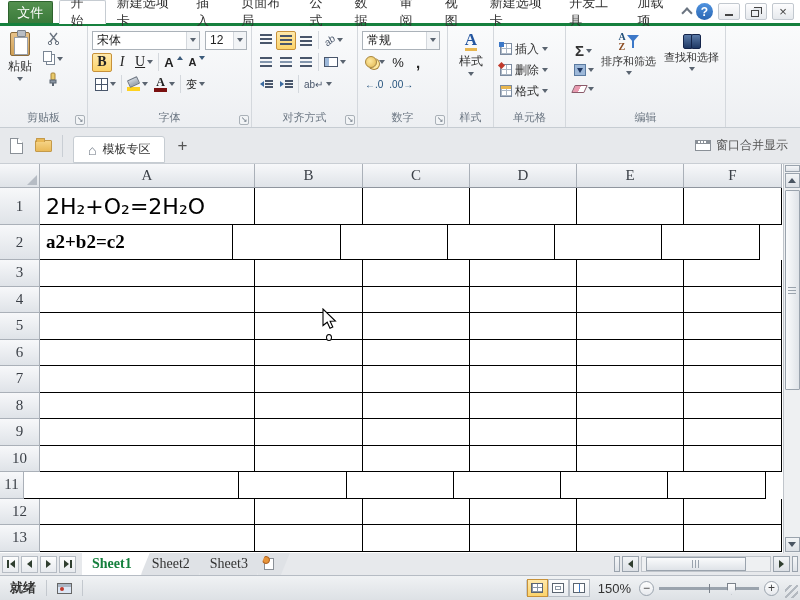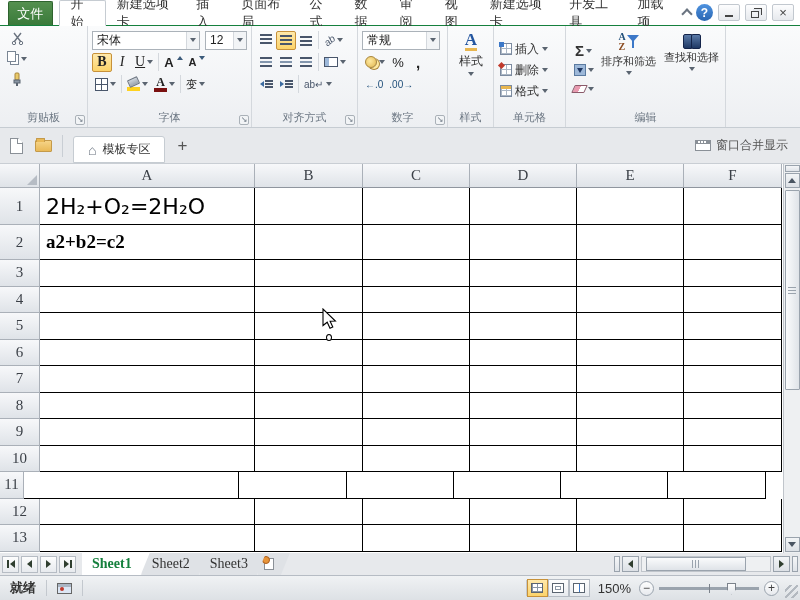--- a/index.html
+++ b/index.html
@@ -1,20 +1,20 @@
 <!DOCTYPE html>
 <html><head>
 <meta charset="utf-8">
 <style>
   *{margin:0;padding:0;box-sizing:border-box;}
   html,body{width:800px;height:600px;}
   body{position:relative;overflow:hidden;font-family:"Liberation Sans",sans-serif;font-size:12px;color:#222;background:#eef0f2;}
 
   
-  .menubar{position:absolute;left:0;top:0;width:800px;height:26px;background:#fff;border-bottom:1px solid #15803d;display:flex;align-items:stretch;}
+  .menubar{position:absolute;left:0;top:0;width:800px;height:26px;background:#fff;border-bottom:3px solid #15803d;display:flex;align-items:stretch;}
   .filebtn{width:50px;margin:1px 6px 0 8px;background:linear-gradient(#54904f,#3a7a3a);color:#fff;display:flex;align-items:center;justify-content:center;border:1px solid #2e632e;border-bottom:none;border-radius:2px 2px 0 0;font-size:13px;cursor:default;}
   .mtab{padding:0 11px;display:flex;align-items:center;font-size:13px;color:#333;}
   .mtab.active{background:#fff;border:1px solid #c6ccd2;border-bottom:1px solid #fff;margin-bottom:-1px;border-radius:2px 2px 0 0;}
   .mb-right{margin-left:auto;display:flex;align-items:center;gap:5px;padding-right:6px;}
   .chevup{width:8px;height:8px;border-left:2px solid #6a7480;border-top:2px solid #6a7480;transform:rotate(45deg);margin-top:3px;}
   .helpbtn{width:17px;height:17px;border-radius:50%;background:linear-gradient(#4f93e0,#2a66b2);color:#fff;font-weight:bold;font-size:12px;display:flex;align-items:center;justify-content:center;}
   .wbtn{width:22px;height:17px;border:1px solid #c2c8cf;border-radius:2px;background:linear-gradient(#fdfdfe,#e6e9ed);display:flex;align-items:center;justify-content:center;color:#444;}
   .minbar{width:8px;height:2px;background:#444;margin-top:7px;}
   .restoreicon{width:8px;height:7px;border:1px solid #444;box-shadow:2px -2px 0 -0px #e6e9ed,3px -3px 0 0px #444;margin-top:3px;margin-left:-2px;}
   .closex{font-size:13px;line-height:1;}
@@ -203,20 +203,25 @@
     <span class="wbtn" data-name="close-button">
         <span class="closex" data-name="close-icon">×</span>
       </span>
   </div>
 </div>
 
 <div class="ribbon" data-name="ribbon">
 
   <div class="rgroup" style="width:88px;" data-name="group-clipboard">
     <div class="gbody" style="gap:4px;">
+      <div class="bigbtn" data-name="paste-button">
+        <span class="clipicon" data-name="paste-icon"></span>
+        <span class="blabel">粘贴</span>
+        <span class="tri" data-name="dropdown-arrow-icon"></span>
+      </div>
       <div style="display:flex;flex-direction:column;gap:1px;">
         <div class="rbtn" data-name="cut-button">
           <svg width="13" height="13" viewBox="0 0 13 13" data-name="cut-icon">
               <path d="M3 1 L10 10 M10 1 L3 10" stroke="#6b7480" stroke-width="1.4" fill="none"></path>
               <circle cx="3" cy="11" r="1.7" fill="none" stroke="#6b7480"></circle>
               <circle cx="10" cy="11" r="1.7" fill="none" stroke="#6b7480"></circle>
             </svg>
         </div>
         <div class="rbtn" data-name="copy-button">
             <span class="copyicon" data-name="copy-icon"></span>
@@ -494,21 +499,21 @@
       <div class="gcell rhead" data-name="row-header-1" style="width: 40px;">1</div>
       <div class="gcell dcell" data-name="cell-A1" style="width: 215px;">2H₂+O₂=2H₂O</div>
       <div class="gcell dcell" data-name="cell-B1" style="width: 108px;"></div>
       <div class="gcell dcell" data-name="cell-C1" style="width: 107px;"></div>
       <div class="gcell dcell" data-name="cell-D1" style="width: 107px;"></div>
       <div class="gcell dcell" data-name="cell-E1" style="width: 107px;"></div>
       <div class="gcell dcell" data-name="cell-F1" style="width: 98px;"></div>
     </div>
     <div class="grow" style="height: 35px;">
       <div class="gcell rhead" data-name="row-header-2" style="width: 40px;">2</div>
-      <div class="gcell dcell" data-name="cell-A2" style="width: 215px;">a2+b2=c2</div>
+      <div class="gcell dcell" data-name="cell-A2" style="width: 193px;">a2+b2=c2</div>
       <div class="gcell dcell" data-name="cell-B2" style="width: 108px;"></div>
       <div class="gcell dcell" data-name="cell-C2" style="width: 107px;"></div>
       <div class="gcell dcell" data-name="cell-D2" style="width: 107px;"></div>
       <div class="gcell dcell" data-name="cell-E2" style="width: 107px;"></div>
       <div class="gcell dcell" data-name="cell-F2" style="width: 98px;"></div>
     </div>
     <div class="grow" style="height: 26.5px;">
       <div class="gcell rhead" data-name="row-header-3" style="width: 40px;">3</div>
       <div class="gcell dcell" data-name="cell-A3" style="width: 215px;"></div>
       <div class="gcell dcell" data-name="cell-B3" style="width: 108px;"></div>

